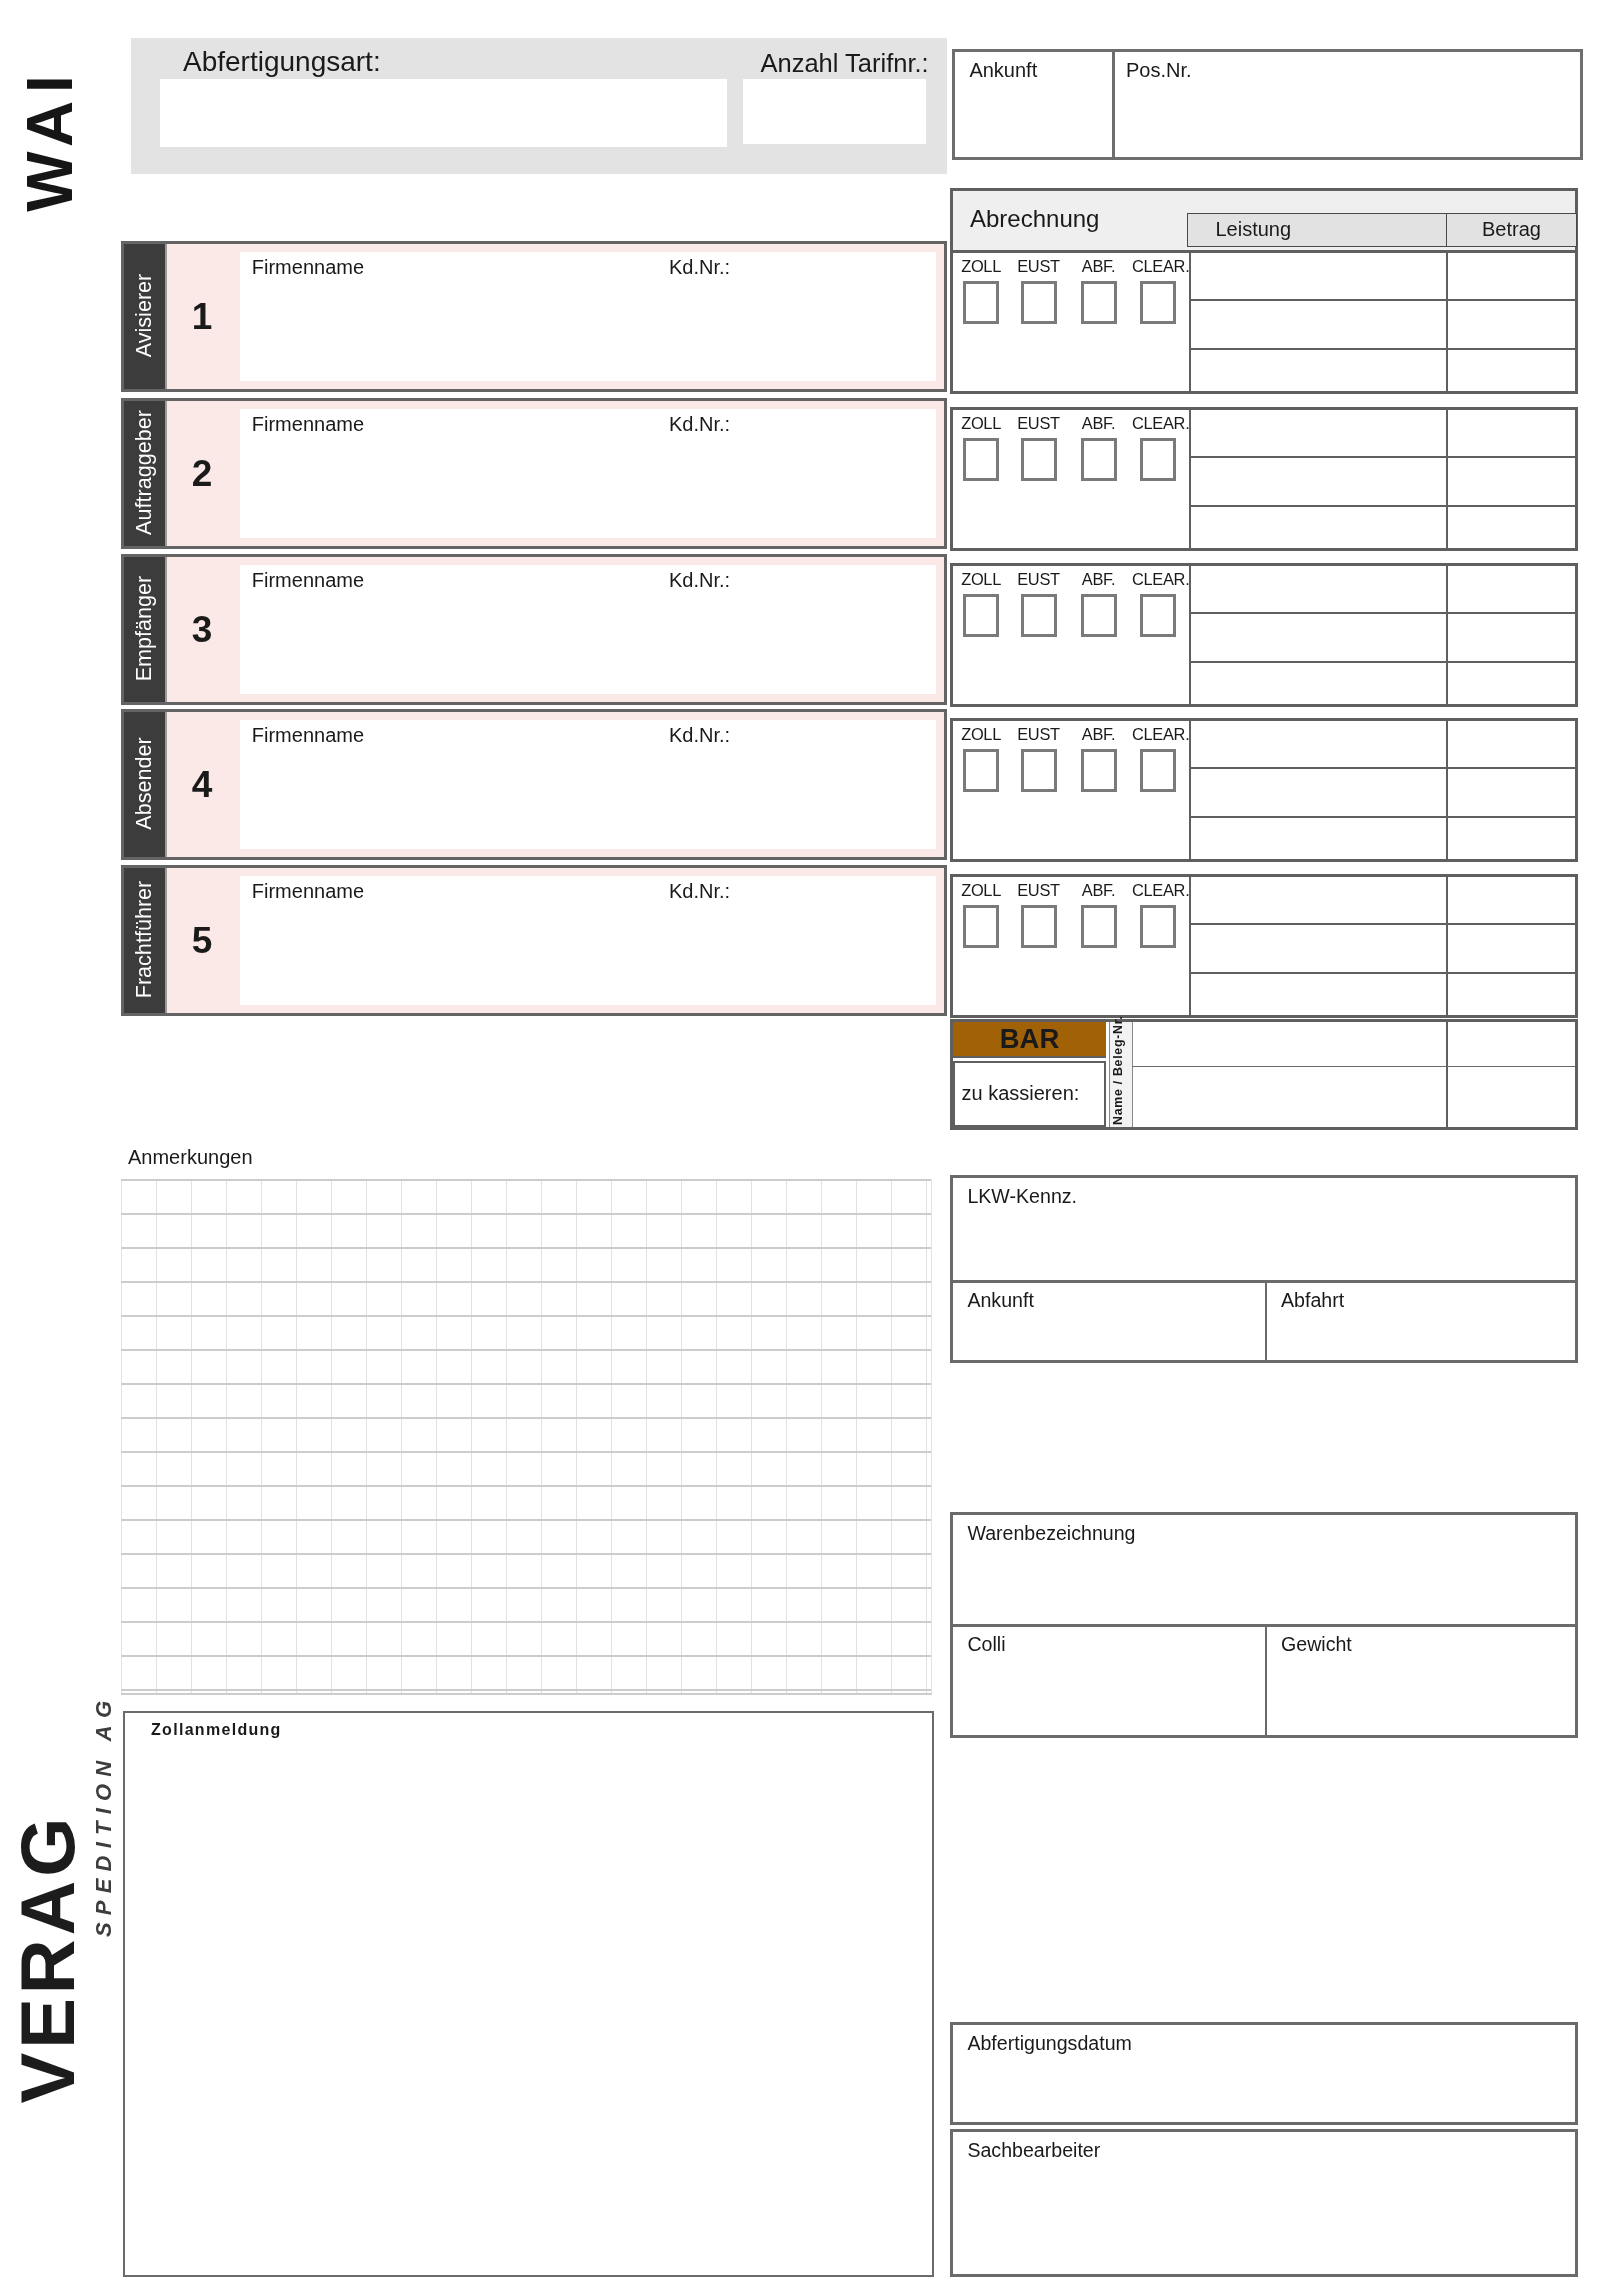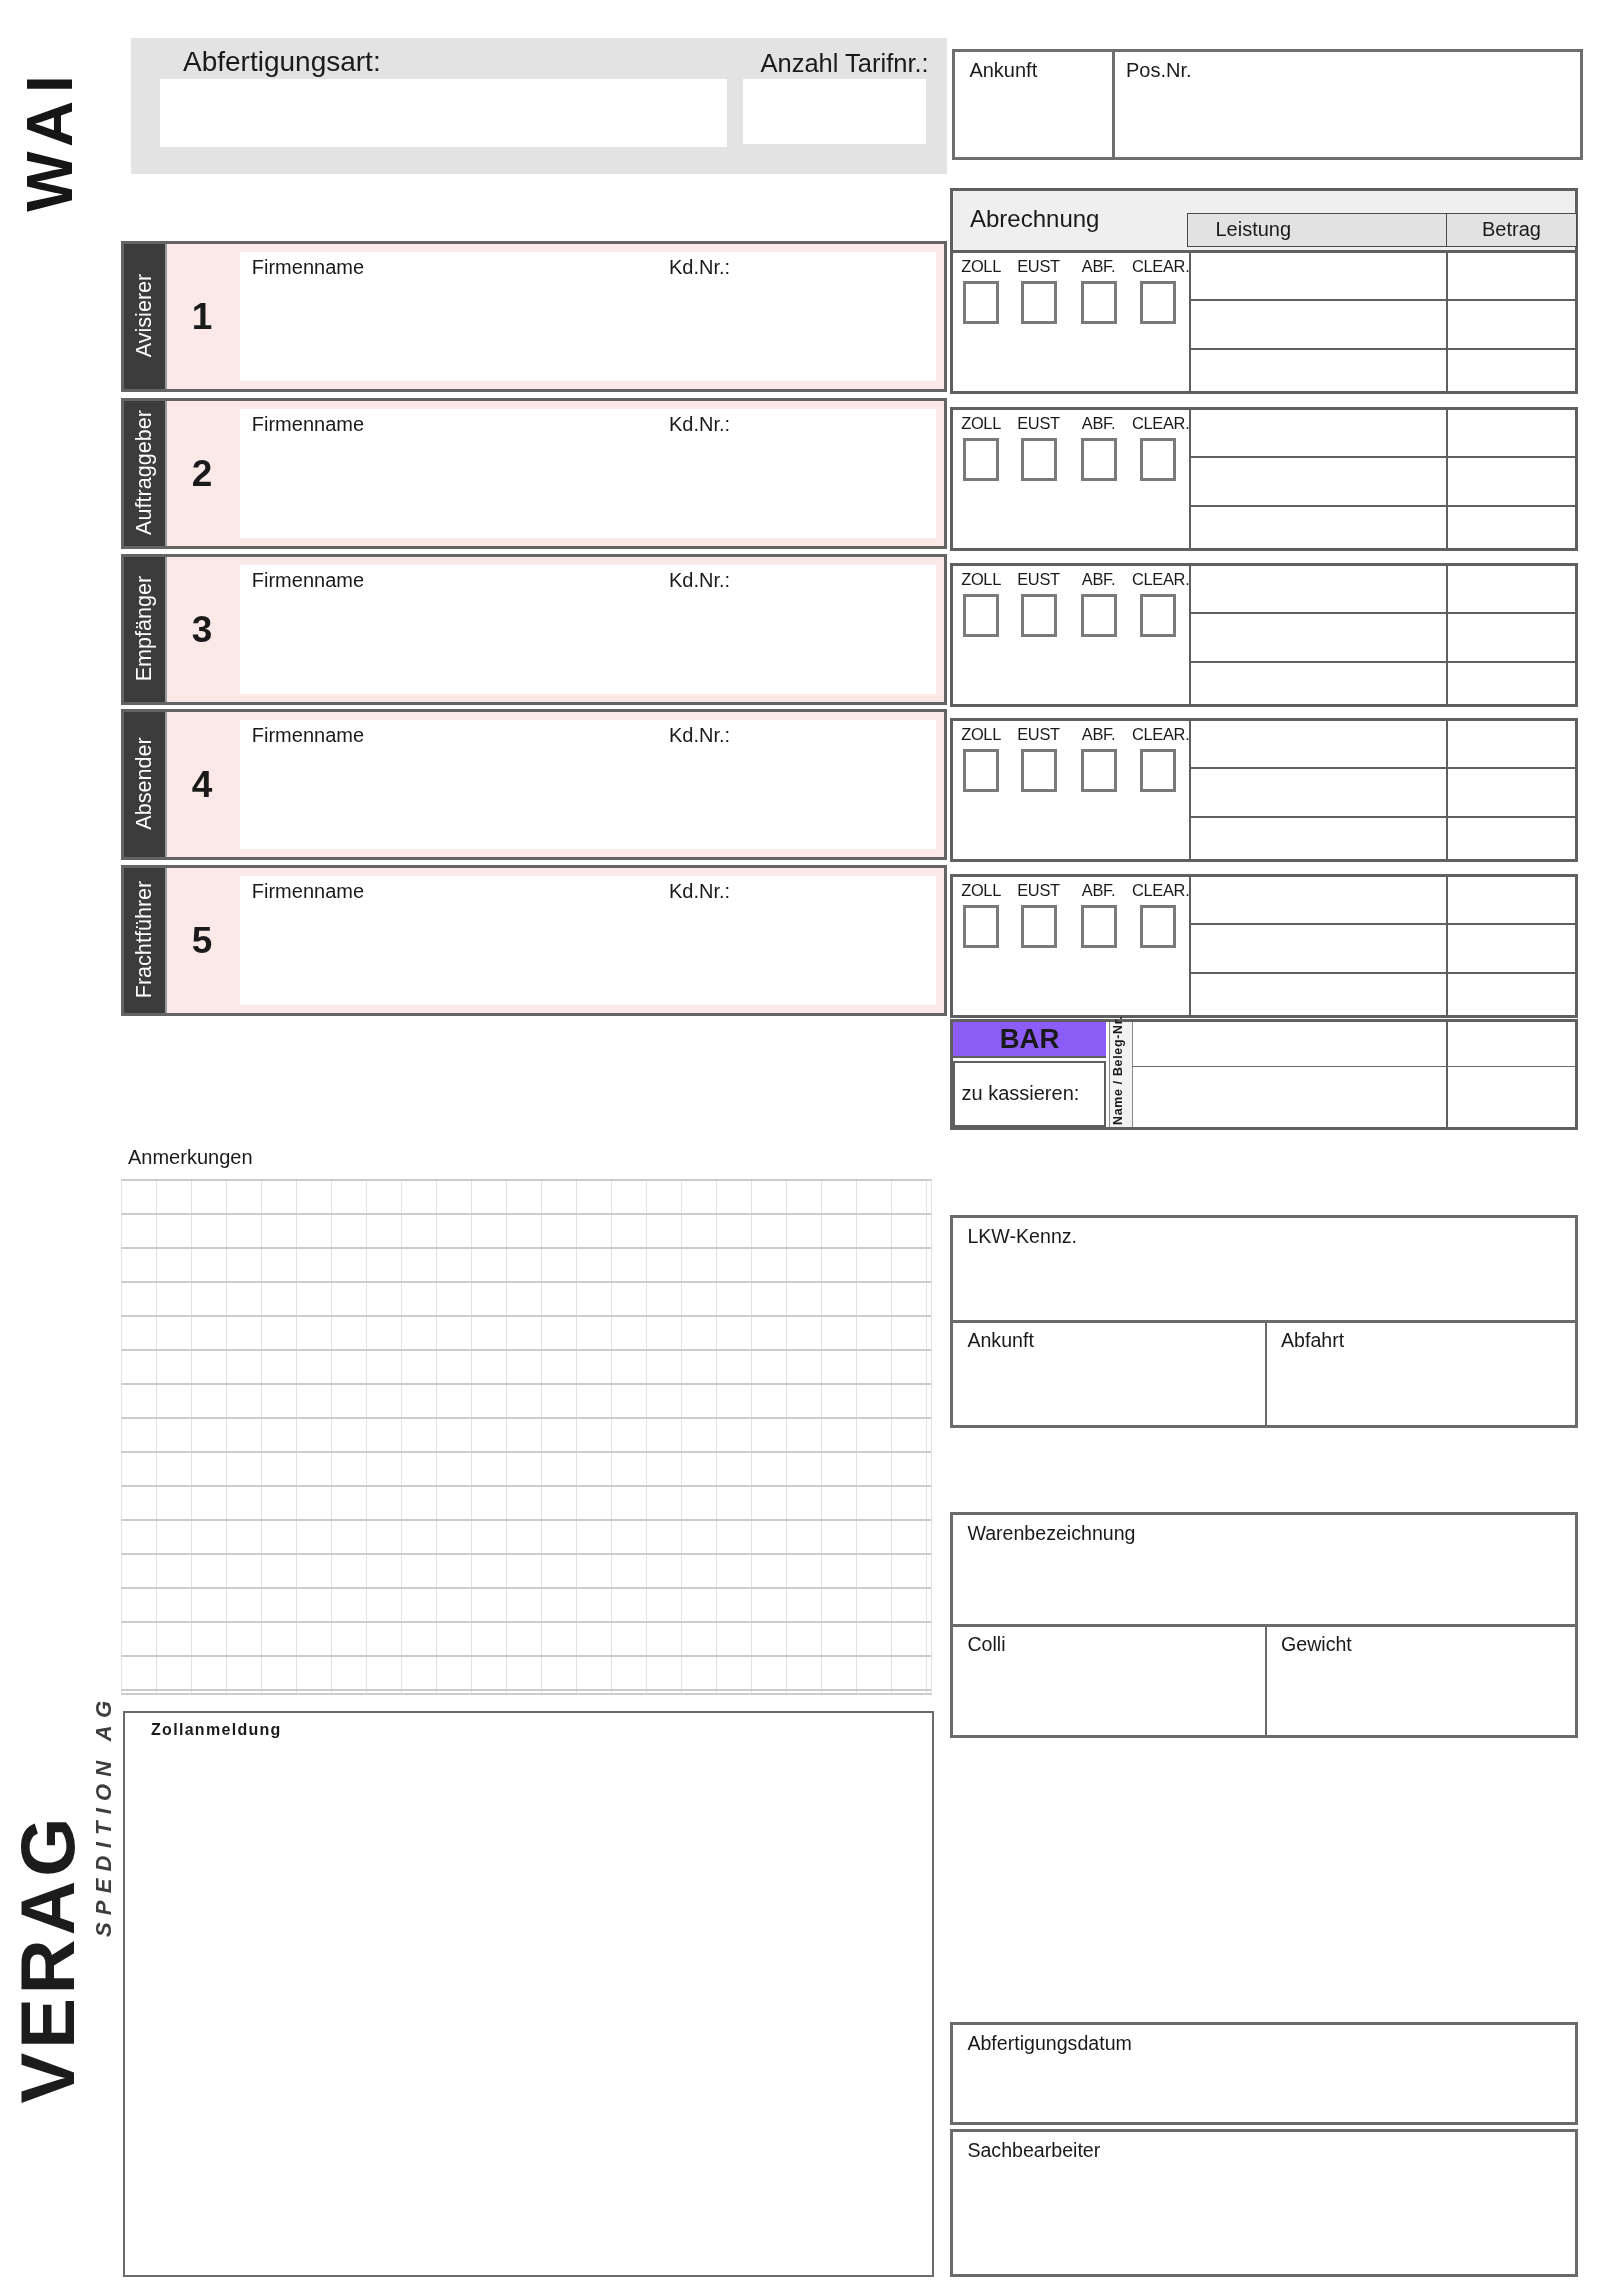--- a/index.html
+++ b/index.html
@@ -52,21 +52,21 @@
   .cb-box{display:block;margin:5.2px auto 0;width:30px;height:37px;border:3.3px solid #7a7a7a;background:#fff;}
   .vdiv1{position:absolute;left:236px;top:0;bottom:0;width:2px;background:#5f5f5f;}
   .vdiv2{position:absolute;left:493px;top:0;bottom:0;width:2px;background:#5f5f5f;}
   .hln1{position:absolute;left:238px;right:0;top:46px;height:2px;background:#5f5f5f;}
   .hln2{position:absolute;left:238px;right:0;top:95px;height:2px;background:#5f5f5f;}
   .l-col{position:absolute;left:238px;top:0;bottom:0;width:255px;}
   .b-col{position:absolute;left:495px;top:0;bottom:0;right:0;}
 
   
   .bar-block{left:950px;top:1019px;width:628px;height:111px;background:#fff;border:3.3px solid #5f5f5f;box-sizing:border-box;}
-  .bar-head{position:absolute;left:0;top:0;width:153px;height:34px;background:#8b5cf6;
+  .bar-head{position:absolute;left:0;top:0;width:153px;height:34px;background:#a16207;
             border-bottom:2.6px solid #5f5f5f;text-align:center;font-size:27.5px;font-weight:bold;line-height:34px;}
   .kass-box{position:absolute;left:0;top:39px;width:153px;bottom:0;background:#fff;
             border:2.6px solid #5f5f5f;box-sizing:border-box;}
   .kass-label{position:absolute;left:6.5px;top:19px;font-size:20px;}
   .nb-strip{position:absolute;left:156px;top:0;bottom:0;width:22px;background:#f2f2f2;
             border-left:1.3px solid #8a8a8a;border-right:1.3px solid #8a8a8a;}
   .nb-label{left:158px;top:103px;width:101px;height:19.6px;font-size:12.4px;font-weight:bold;letter-spacing:0.7px;}
   .bar-hln{position:absolute;left:179px;right:0;top:44px;height:1.3px;background:#6a6a6a;}
 
   
@@ -307,21 +307,21 @@
     <div class="vtext nb-label">Name / Beleg-Nr.</div>
     <div class="abs" style="left:179px;top:0;bottom:50%;right:0;"></div>
     <div class="abs" style="left:179px;top:50%;bottom:0;right:0;"></div>
     <div class="vdiv2"></div>
     <div class="bar-hln"></div>
   </div>
 
   <div class="abs anm-label">Anmerkungen</div>
   <div class="abs anm-grid"></div>
 
-  <div class="abs rbox" style="top:1175px;height:213px;margin-top:40px;">
+  <div class="abs rbox" style="top:1175px;height:188px;">
     <div class="lab">LKW-Kennz.</div>
     <div class="abs" style="left:0;top:33px;right:0;height:69px;"></div>
     <div class="split-h" style="top:102px;"></div>
     <div class="split-v" style="left:312px;top:105px;bottom:0;"></div>
     <div class="lab2" style="left:14.4px;top:111px;">Ankunft</div>
     <div class="lab2" style="left:328px;top:111px;">Abfahrt</div>
     <div class="abs" style="left:0;top:139px;width:312px;bottom:0;"></div>
     <div class="abs" style="left:314px;top:139px;right:0;bottom:0;"></div>
   </div>
 

